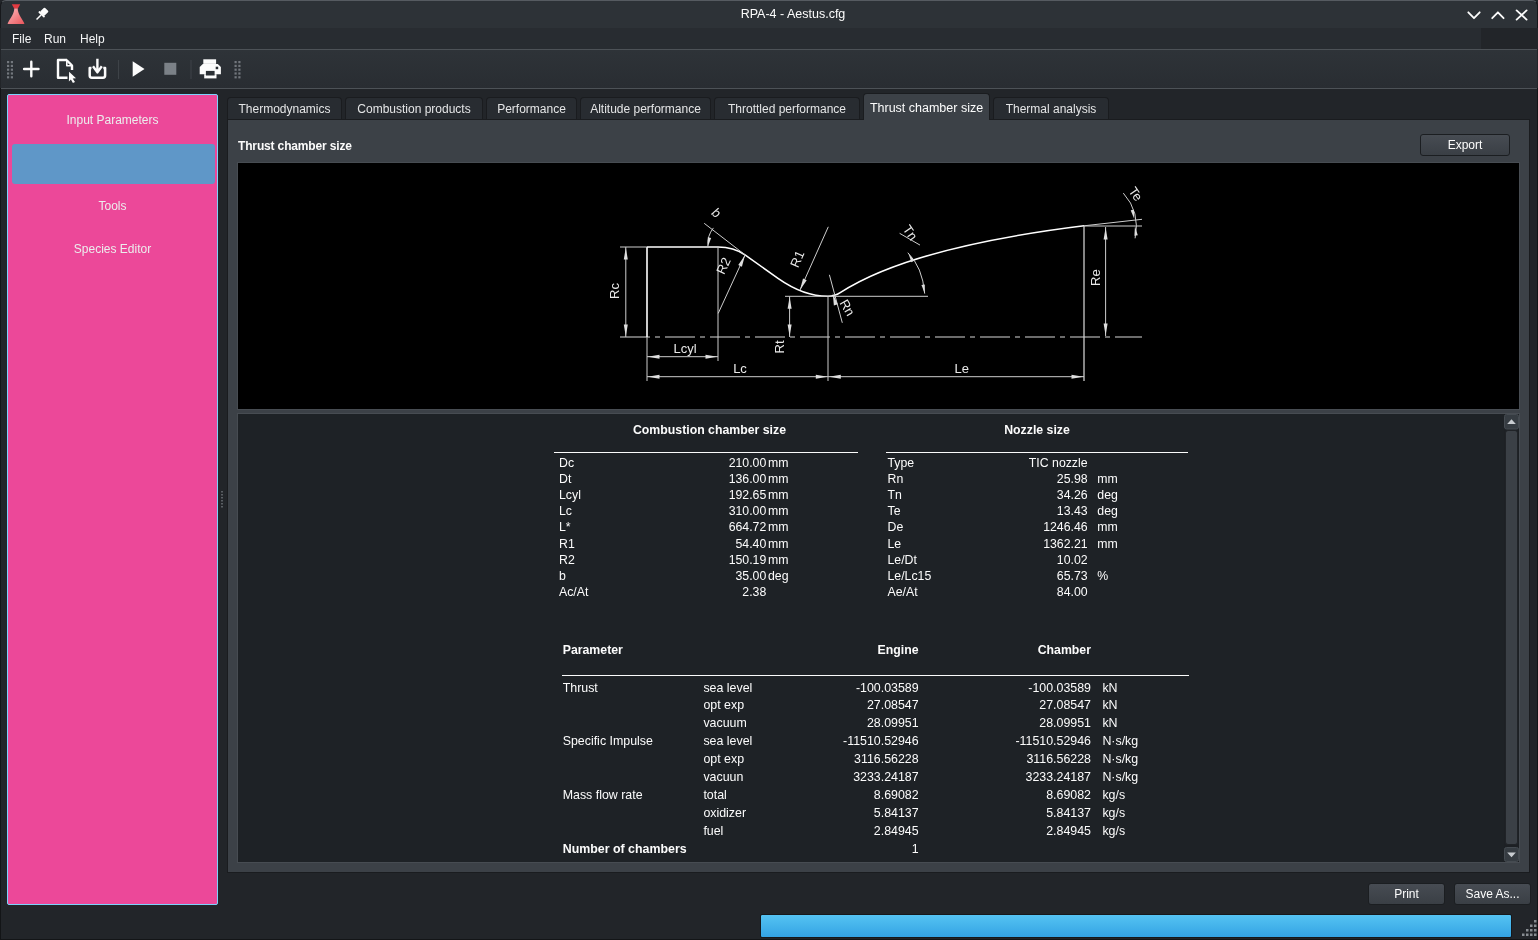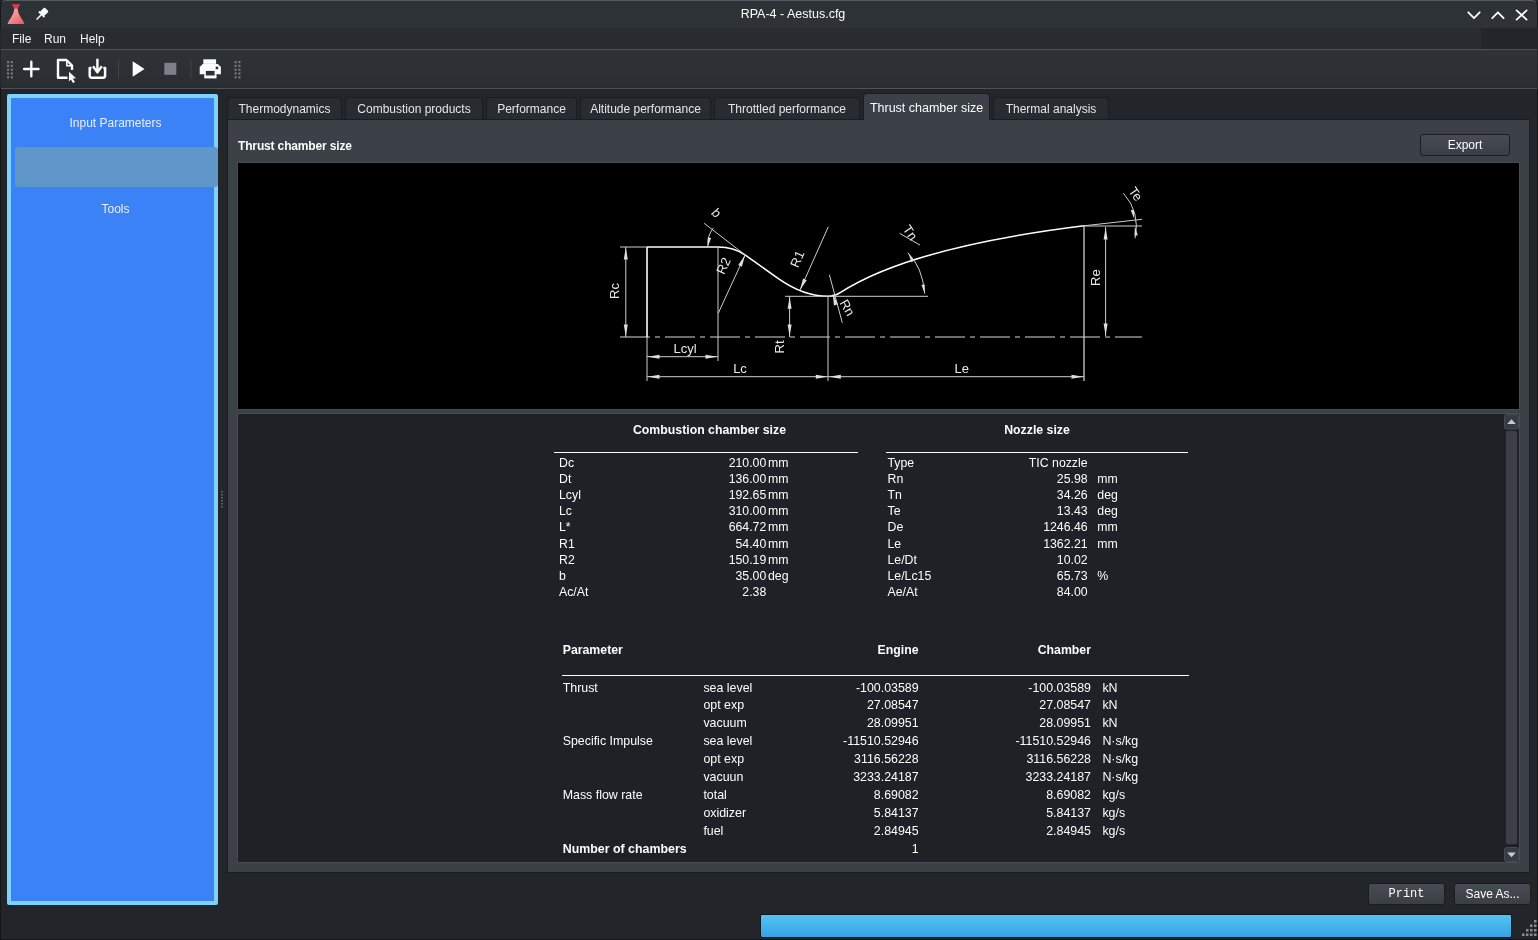--- a/index.html
+++ b/index.html
@@ -10,21 +10,21 @@
 #titlebar { left:0; top:0; width:1538px; height:28px; background:#2d3237; border-top:1px solid #565b61; border-left:1px solid #16181b; border-right:1px solid #16181b; border-radius:6px 6px 0 0; }
 #title-text { left:0; top:0; width:1538px; height:28px; line-height:29px; text-align:center; font-size:12.5px; color:#fcfcfc;padding-left:48px; }
 #menubar { left:1px; top:28px; width:1480px; height:21px; background:#282c31; }
 .menu-item { position:absolute; top:0; height:21px; line-height:23px; font-size:12px; color:#f4f5f6; }
 #sep1 { left:1px; top:49px; width:1536px; height:1px; background:#4d5257; }
 #toolbar { left:1px; top:50px; width:1536px; height:38px; background:linear-gradient(#2e3338,#292d32); }
 #sep2 { left:1px; top:88px; width:1536px; height:1px; background:#4d5257; z-index:5; }
 
 #main { left:0; top:88px; width:1538px; height:852px; background:#222529; border:1px solid #131517; border-top:none; }
 
-#sidebar { left:7px; top:94px; width:211px; height:811px; background:#3b82f6; border:4px solid #7dd3fc; border-radius:2px; }
+#sidebar { left:7px; top:94px; width:211px; height:811px; background:#ec4899; border:1px solid #7dd3fc; border-radius:2px; }
 .side-item { position:absolute; left:0; width:209px; height:43px; line-height:43px; text-align:center; font-size:12px; color:#eceded; }
 #side-sel { position:absolute; left:4px; top:49px; width:203px; height:40px; background:#5f97c8; border-radius:3px; }
 
 .tab { position:absolute; top:97px; height:23px; background:#282c31; border:1px solid #1a1c1f; border-bottom:none; border-radius:4px 4px 0 0; font-size:12px; color:#e4e5e6; text-align:center; line-height:23px; z-index:1; }
 #tab-active { top:93px; height:27px; background:#3c4147; color:#fcfcfc; font-size:12.5px; z-index:3; line-height:29px; }
 
 #pane { left:227px; top:119px; width:1303px; height:754px; background:#3c4147; border:1px solid #1a1c1f; z-index:2; }
 #pane-title { left:238px; top:139px; font-size:12px; font-weight:bold; letter-spacing:-0.15px; color:#fcfcfc; z-index:4; }
 .btn { position:absolute; background:linear-gradient(#474c53,#3a3f45); border:1px solid #1b1e21; border-radius:3px; font-size:12px; color:#fcfcfc; text-align:center; z-index:4; }
 #btn-export { left:1420px; top:134px; width:90px; height:22px; line-height:21px; }
@@ -32,21 +32,21 @@
 
 #view { left:238px; top:414px; width:1281px; height:448px; background:#1e2226; z-index:4; box-shadow:0 0 0 1px #474c52; }
 .tcol { position:absolute; white-space:pre; font-size:12.3px; line-height:16.06px; color:#fcfcfc; z-index:5; }
 .tcol2 { position:absolute; white-space:pre; font-size:12.4px; line-height:17.93px; color:#fcfcfc; z-index:5; }
 .thead { position:absolute; font-weight:bold; font-size:12.3px; color:#fcfcfc; z-index:5; text-align:center; }
 .tline { position:absolute; height:1.3px; background:#fcfcfc; z-index:5; }
 
 #sbar { position:absolute; left:1504px; top:414px; width:15px; height:448px; background:#1d2024; z-index:6; }
 #sbar-handle { position:absolute; left:1505px; top:430px; width:13px; height:415px; background:#3b4046; border:1px solid #202327; border-radius:3px; z-index:7; }
 
-#btn-print { left:1368px; top:883px; width:77px; height:22px; line-height:21px;font-family:Liberation Mono, monospace; }
+#btn-print { left:1368px; top:883px; width:77px; height:22px; line-height:21px; }
 #btn-save { left:1454px; top:883px; width:77px; height:22px; line-height:21px; }
 
 #progress { left:760px; top:914px; width:752px; height:24px; background:linear-gradient(#55c3f2,#34a3e4); border:1px solid #16181b; border-radius:2px; z-index:5; }
 </style>
 </head>
 <body>
 <div class="abs" id="titlebar"></div>
 <div class="abs" id="title-text">RPA-4 - Aestus.cfg</div>
 <div class="abs" id="menubar">
   <span class="menu-item" style="left:11px;">File</span>
@@ -135,20 +135,21 @@
     <rect x="234.5" y="72.4" width="2.2" height="2.2"></rect>
       <rect x="238.3" y="72.4" width="2.2" height="2.2"></rect>
     <rect x="234.5" y="76.2" width="2.2" height="2.2"></rect>
       <rect x="238.3" y="76.2" width="2.2" height="2.2"></rect>
   </g>
 </svg>
 <div class="abs" id="sidebar">
   <div class="side-item" style="top:4px;">Input Parameters</div>
   <div id="side-sel"></div>
   <div class="side-item" style="top:90px;">Tools</div>
+  <div class="side-item" style="top:133px;">Species Editor</div>
 </div>
 
 <svg class="abs" style="left:219px;top:490px;z-index:3;" width="6" height="22" viewBox="0 0 6 22">
   <g fill="#5a5f64">
       <rect x="2" y="1" width="2" height="1.5"></rect>
       <rect x="2" y="4" width="2" height="1.5"></rect>
       <rect x="2" y="7" width="2" height="1.5"></rect>
       <rect x="2" y="10" width="2" height="1.5"></rect>
       <rect x="2" y="13" width="2" height="1.5"></rect>
       <rect x="2" y="16" width="2" height="1.5"></rect>

